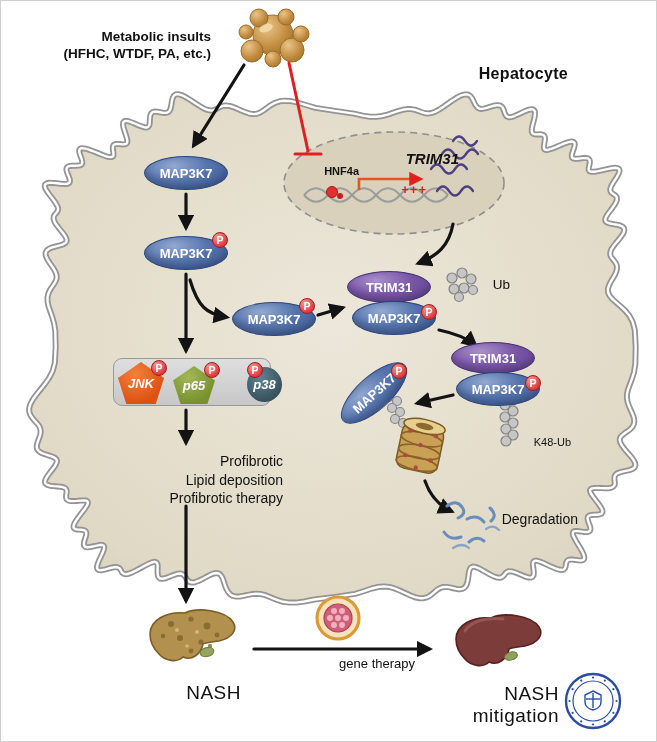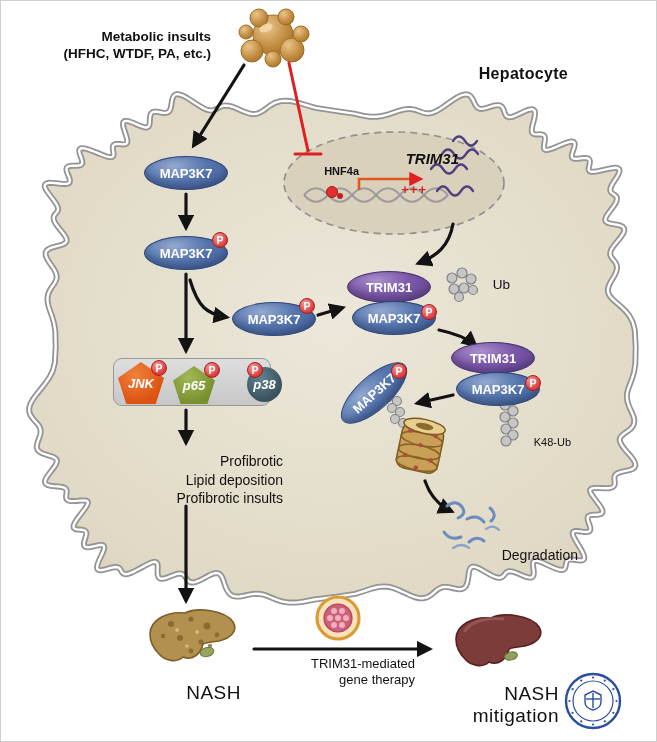--- a/index.html
+++ b/index.html
@@ -8,21 +8,21 @@
   .fig svg.art{position:absolute;left:0;top:0;}
   .label{position:absolute;text-align:right;color:#111;}
   .label span{display:block;}
   .l-insults{left:25px;top:27px;width:185px;font-size:13.5px;font-weight:bold;line-height:17px;}
   .l-hep{left:437px;top:64px;width:130px;font-size:16px;font-weight:bold;letter-spacing:.3px;}
   .l-hnf{left:306px;top:164px;width:52px;font-size:11px;font-weight:bold;}
   .l-gene{left:378px;top:149px;width:80px;font-size:15px;font-weight:bold;font-style:italic;}
   .l-plus{left:384px;top:181px;width:42px;font-size:13px;font-weight:bold;color:#e02020;letter-spacing:1px;}
   .l-ub{left:477px;top:276px;width:32px;font-size:13.5px;}
   .l-k48{left:494px;top:435px;width:76px;font-size:11px;}
-  .l-deg{left:459px;top:510px;width:118px;font-size:14px;margin-top:36px;}
+  .l-deg{left:459px;top:510px;width:118px;font-size:14px;}
   .l-out{left:88px;top:451px;width:194px;font-size:14px;line-height:18.5px;}
   .l-nash{left:135px;top:681px;width:105px;font-size:19px;letter-spacing:.5px;}
   .l-ther{left:262px;top:655px;width:152px;font-size:13px;line-height:16px;}
   .l-mit{left:430px;top:682px;width:128px;font-size:19px;line-height:22px;letter-spacing:.5px;}
   .oval{position:absolute;display:flex;align-items:center;justify-content:center;color:#fff;
         font-weight:bold;font-size:13px;border-radius:50%;box-sizing:border-box;}
   .oval.blue{width:84px;height:34px;
         background:radial-gradient(ellipse at 35% 28%, #93a9d0 0%, #5574ad 45%, #3a5691 100%);
         border:1.5px solid #2c4579;box-shadow:inset 0 -4px 6px rgba(0,0,0,.18);}
   .oval.purple{width:84px;height:32px;
@@ -268,26 +268,25 @@
   <div class="label l-hnf">HNF4a</div>
   <div class="label l-gene">TRIM31</div>
   <div class="label l-plus">+++</div>
   <div class="label l-ub">Ub</div>
   <div class="label l-k48">K48-Ub</div>
   <div class="label l-deg">Degradation</div>
 
   <div class="label l-out">
     <span>Profibrotic</span>
     <span>Lipid deposition</span>
-    <span>Profibrotic insults</span>
+    <span>Profibrotic therapy</span>
   </div>
 
   <div class="label l-nash">NASH</div>
   <div class="label l-ther">
-    <span>TRIM31-mediated</span>
     <span>gene therapy</span>
   </div>
   <div class="label l-mit">
     <span>NASH</span>
     <span>mitigation</span>
   </div>
 
   <div class="oval blue o-m1">MAP3K7</div>
   <div class="oval blue o-m2">MAP3K7</div>
   <div class="oval blue o-m3">MAP3K7</div>

